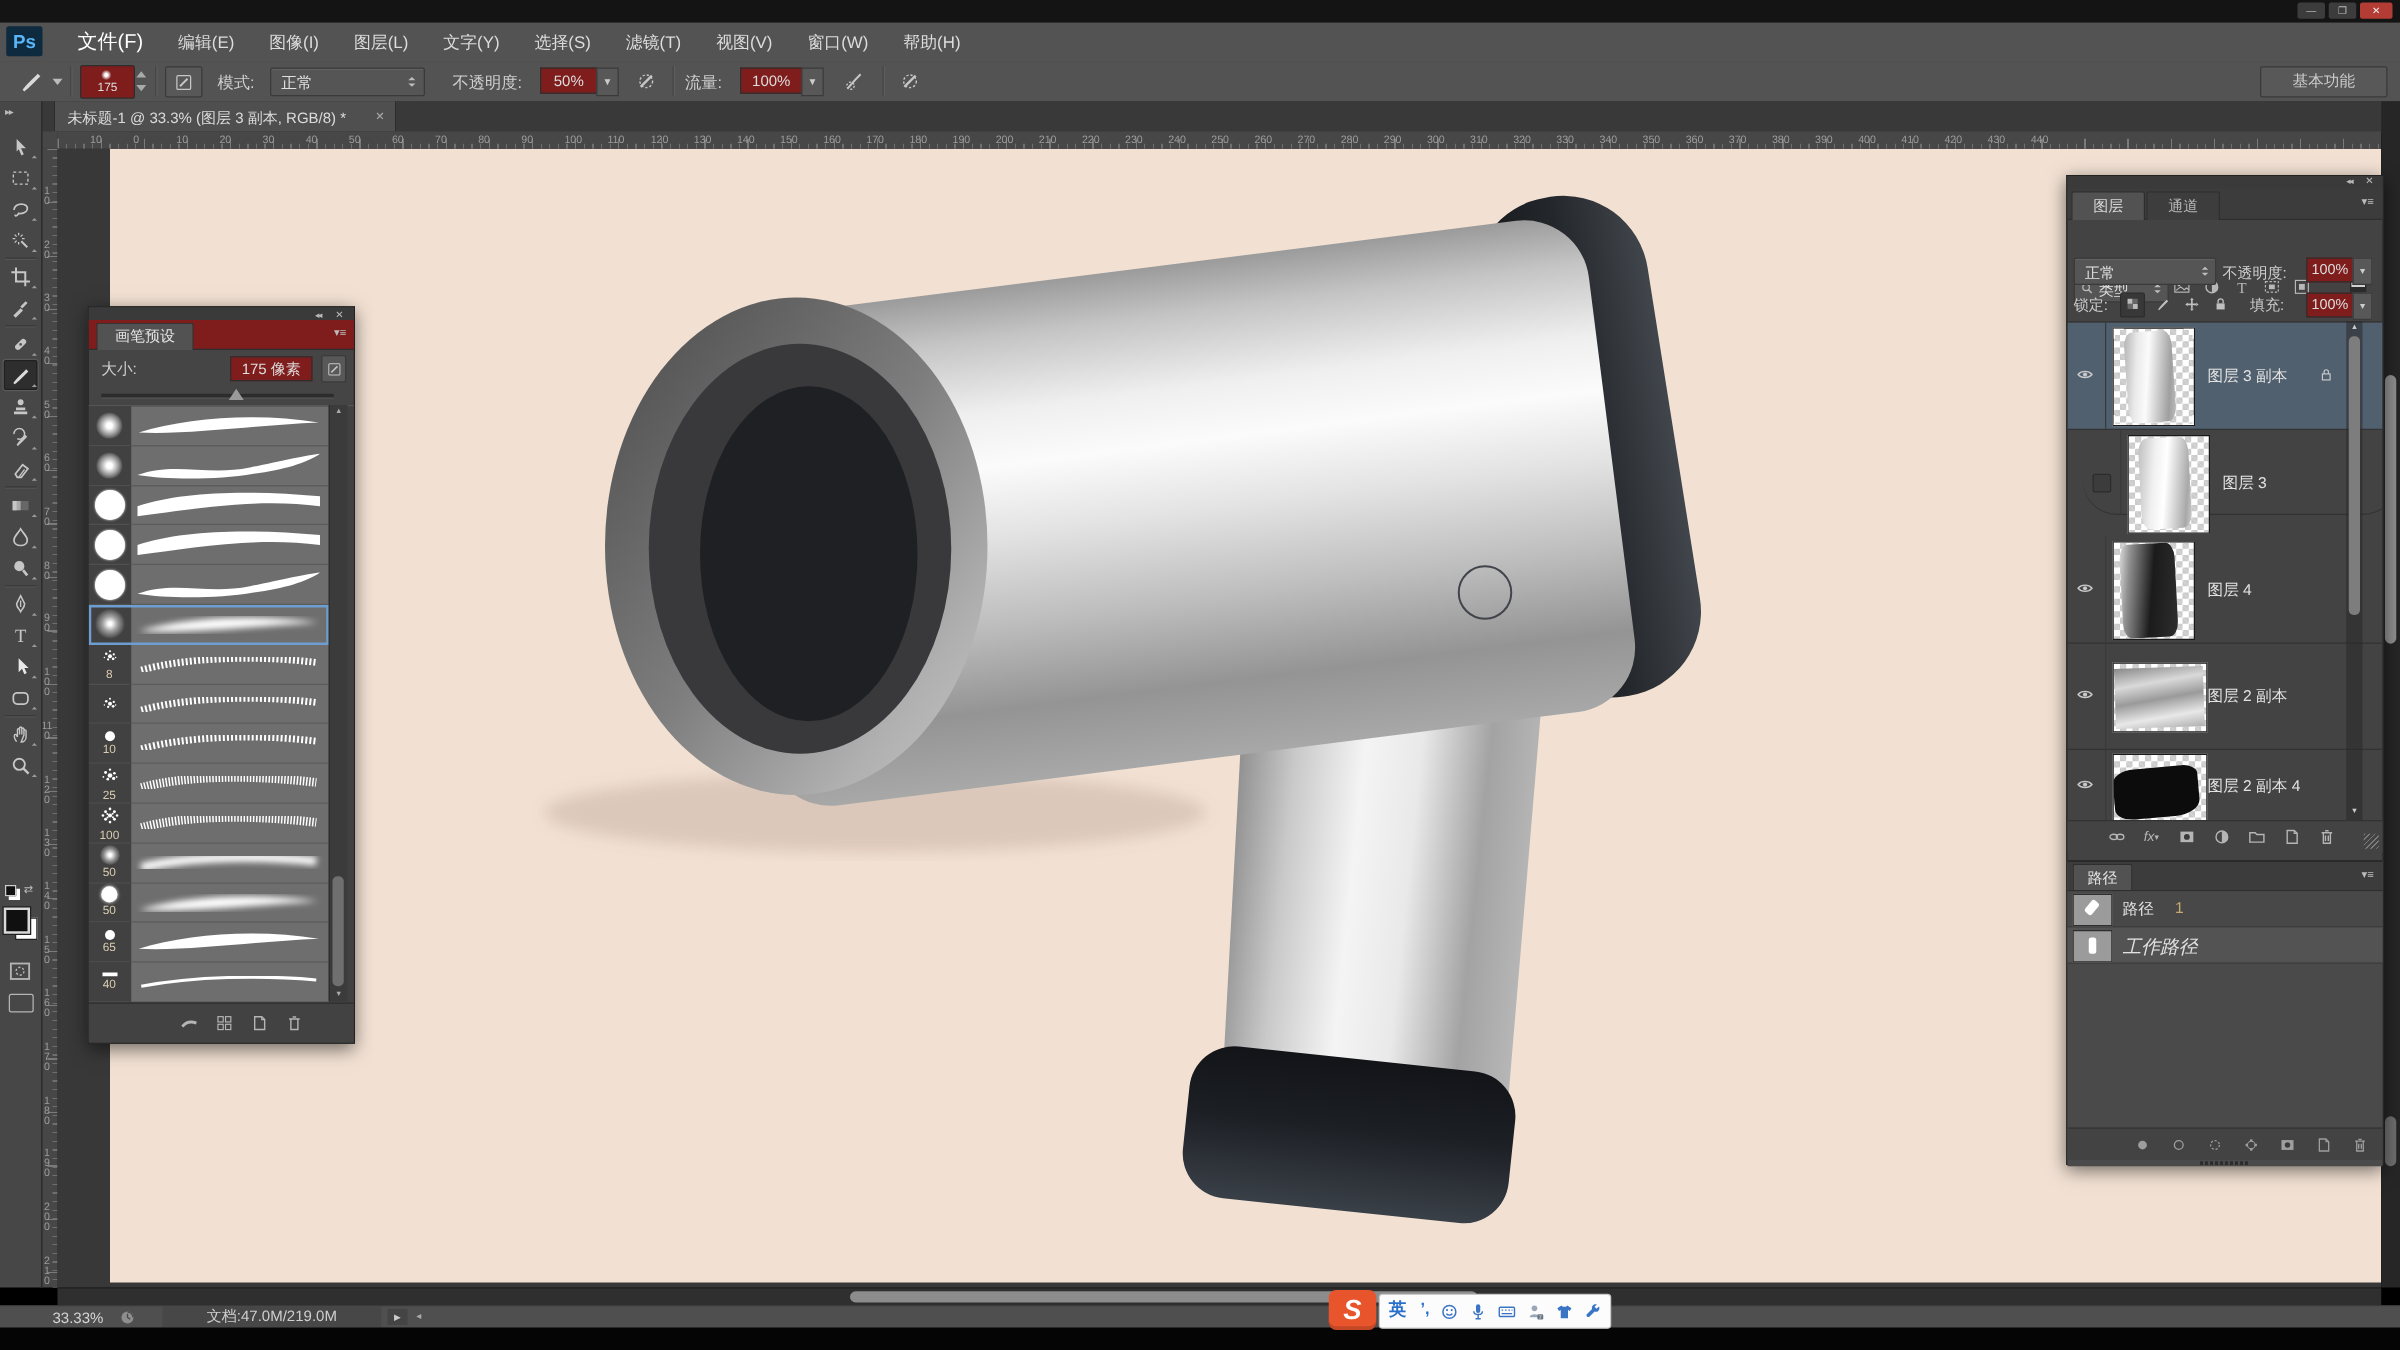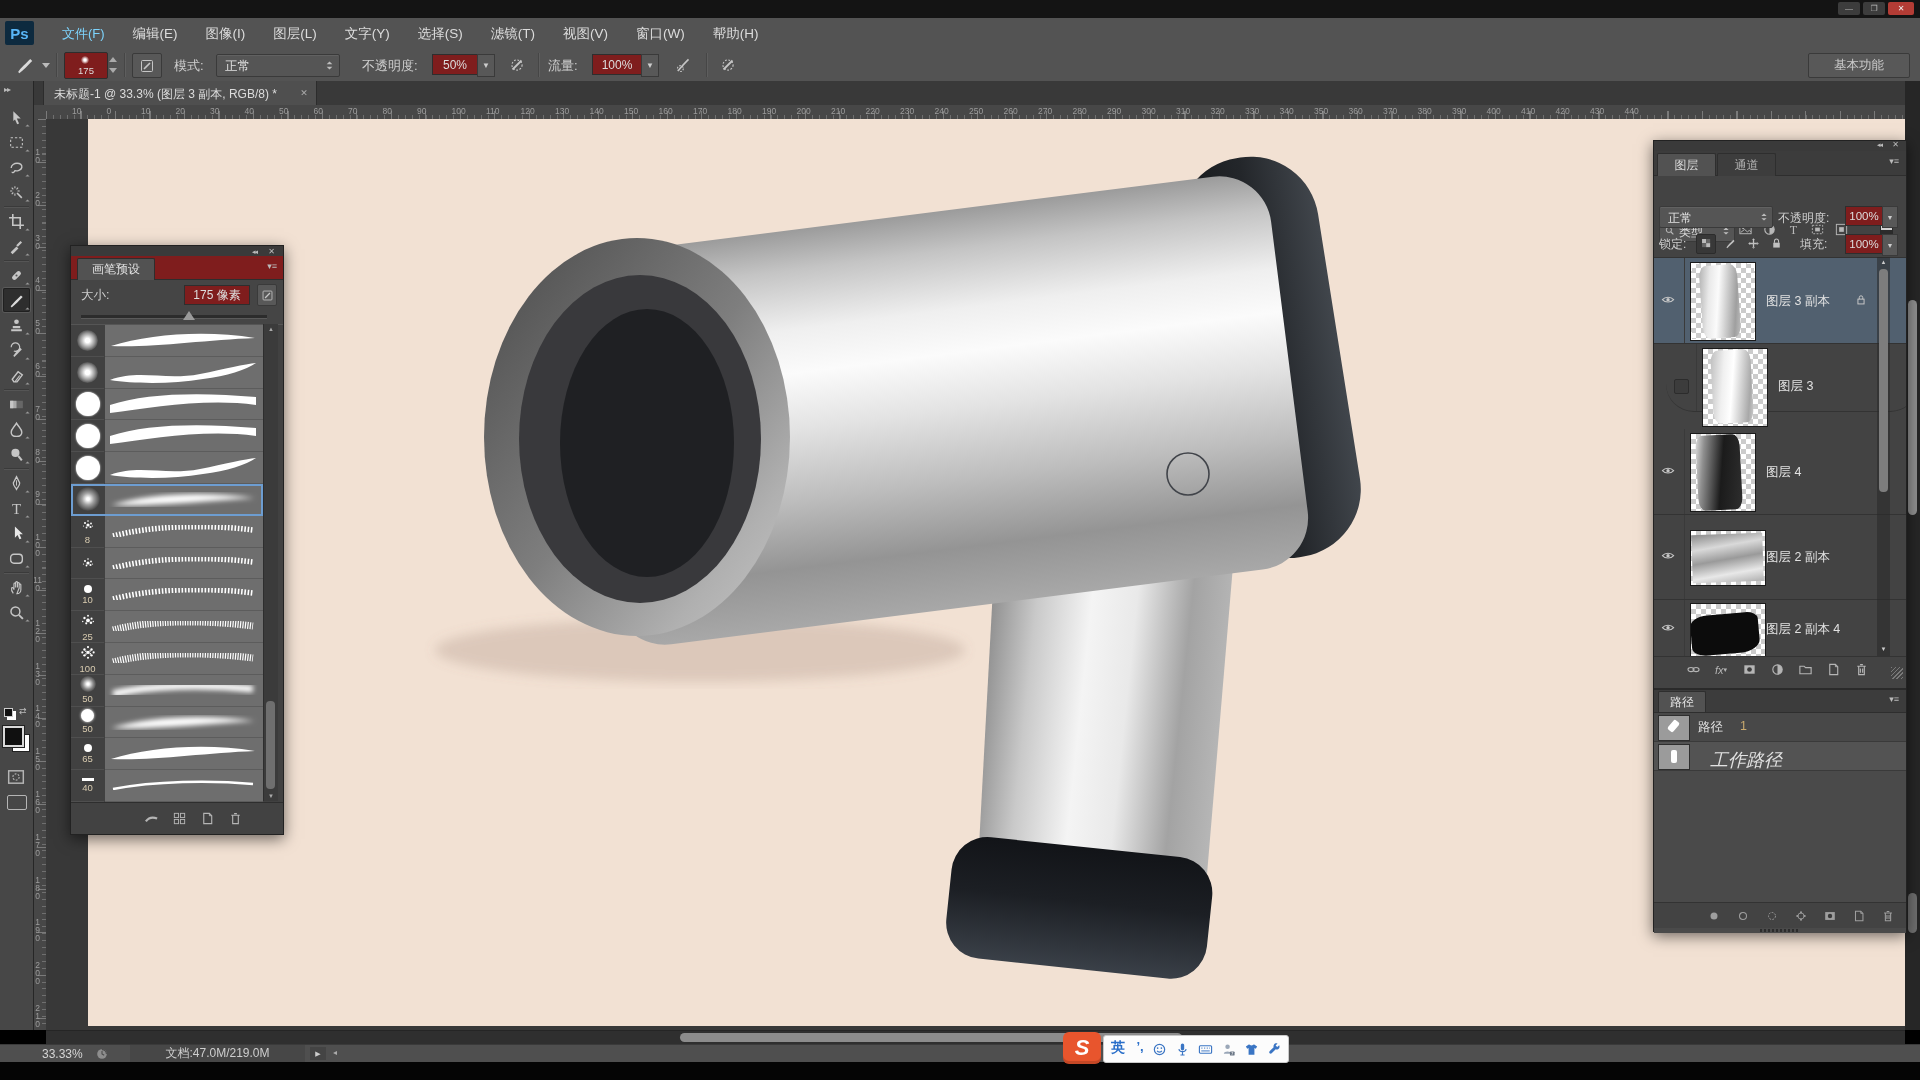--- a/index.html
+++ b/index.html
@@ -45,21 +45,21 @@
     </svg>
 
   <div class="ab" style="left:0;top:0;width:1920px;height:18px;background:#141414;"></div>
   <div class="ab ic" style="left:1838px;top:2px;width:22px;height:13px;background:#3c3c3c;color:#bbb;font-size:8px;border-radius:2px;">—</div>
   <div class="ab ic" style="left:1863px;top:2px;width:22px;height:13px;background:#3c3c3c;color:#bbb;font-size:8px;border-radius:2px;">❐</div>
   <div class="ab ic" style="left:1888px;top:2px;width:26px;height:13px;background:#b33c35;color:#eee;font-size:8px;border-radius:2px;">✕</div>
 
   <div class="ab bar" style="left:0;top:18px;width:1920px;height:31px;border-bottom:1px solid #464646;">
     <div class="ab ic" style="left:5px;top:3px;width:29px;height:24px;background:#0d2a3f;color:#59b6f7;font-weight:bold;font-size:15px;border-radius:2px;">Ps</div>
     <div class="ab" id="menus" style="left:48px;top:0;height:31px;display:flex;align-items:center;">
-        <div style="padding: 0px 14px; font-size: 13px; color: #7dd3fc; white-space: nowrap;">文件(F)</div>
+        <div style="padding: 0px 14px; font-size: 16px; color: #ffffff; white-space: nowrap;">文件(F)</div>
         <div style="padding: 0px 14px; font-size: 13.5px; color: rgb(220, 220, 220); white-space: nowrap;">编辑(E)</div>
         <div style="padding: 0px 14px; font-size: 13.5px; color: rgb(220, 220, 220); white-space: nowrap;">图像(I)</div>
         <div style="padding: 0px 14px; font-size: 13.5px; color: rgb(220, 220, 220); white-space: nowrap;">图层(L)</div>
         <div style="padding: 0px 14px; font-size: 13.5px; color: rgb(220, 220, 220); white-space: nowrap;">文字(Y)</div>
         <div style="padding: 0px 14px; font-size: 13.5px; color: rgb(220, 220, 220); white-space: nowrap;">选择(S)</div>
         <div style="padding: 0px 14px; font-size: 13.5px; color: rgb(220, 220, 220); white-space: nowrap;">滤镜(T)</div>
         <div style="padding: 0px 14px; font-size: 13.5px; color: rgb(220, 220, 220); white-space: nowrap;">视图(V)</div>
         <div style="padding: 0px 14px; font-size: 13.5px; color: rgb(220, 220, 220); white-space: nowrap;">窗口(W)</div>
         <div style="padding: 0px 14px; font-size: 13.5px; color: rgb(220, 220, 220); white-space: nowrap;">帮助(H)</div>
       </div>
@@ -930,21 +930,21 @@
             <div style="position: absolute; left: 4px; top: 2px; width: 30px; height: 24px; background: rgb(155, 155, 155); border: 1px solid rgb(46, 46, 46);">
               <div style="position:absolute;left:11px;top:4px;width:7px;height:12px;background:#fff;transform:rotate(40deg);border-radius:2px;"></div>
             </div>
             <div style="position: absolute; left: 44px; top: 6px; font-size: 12.5px; color: rgb(226, 226, 226);">路径</div>
             <div style="position: absolute; left: 86px; top: 6px; font-size: 12.5px; color: rgb(201, 169, 110);">1</div>
           </div>
           <div style="position: relative; width: 252px; height: 28px; border-bottom: 1px solid rgb(58, 58, 58); background: rgb(83, 83, 83);">
             <div style="position: absolute; left: 4px; top: 2px; width: 30px; height: 24px; background: rgb(155, 155, 155); border: 1px solid rgb(46, 46, 46);">
               <div style="position:absolute;left:12px;top:5px;width:6px;height:13px;background:#fff;border-radius:2px;"></div>
             </div>
-            <div style="position: absolute; left: 56px; top: 6px; font-size: 18px; color: rgb(226, 226, 226); font-style: italic;">工作路径</div>
+            <div style="position: absolute; left: 44px; top: 6px; font-size: 15px; color: rgb(226, 226, 226); font-style: italic;">工作路径</div>
           </div>
         </div>
       <div class="ab" id="pathsfooter" style="left:0;top:212px;width:252px;height:26px;background:#434343;border-top:1px solid #333;display:flex;align-items:center;gap:13px;padding-left:52px;box-sizing:border-box;">
           <div style="width: 16px; height: 16px; display: flex; align-items: center; justify-content: center;">
             <svg width="14" height="14" viewBox="0 0 16 16">
               <circle cx="8" cy="8" r="4" fill="#9e9e9e"></circle>
             </svg>
           </div>
           <div style="width: 16px; height: 16px; display: flex; align-items: center; justify-content: center;">
             <svg width="14" height="14" viewBox="0 0 16 16">

